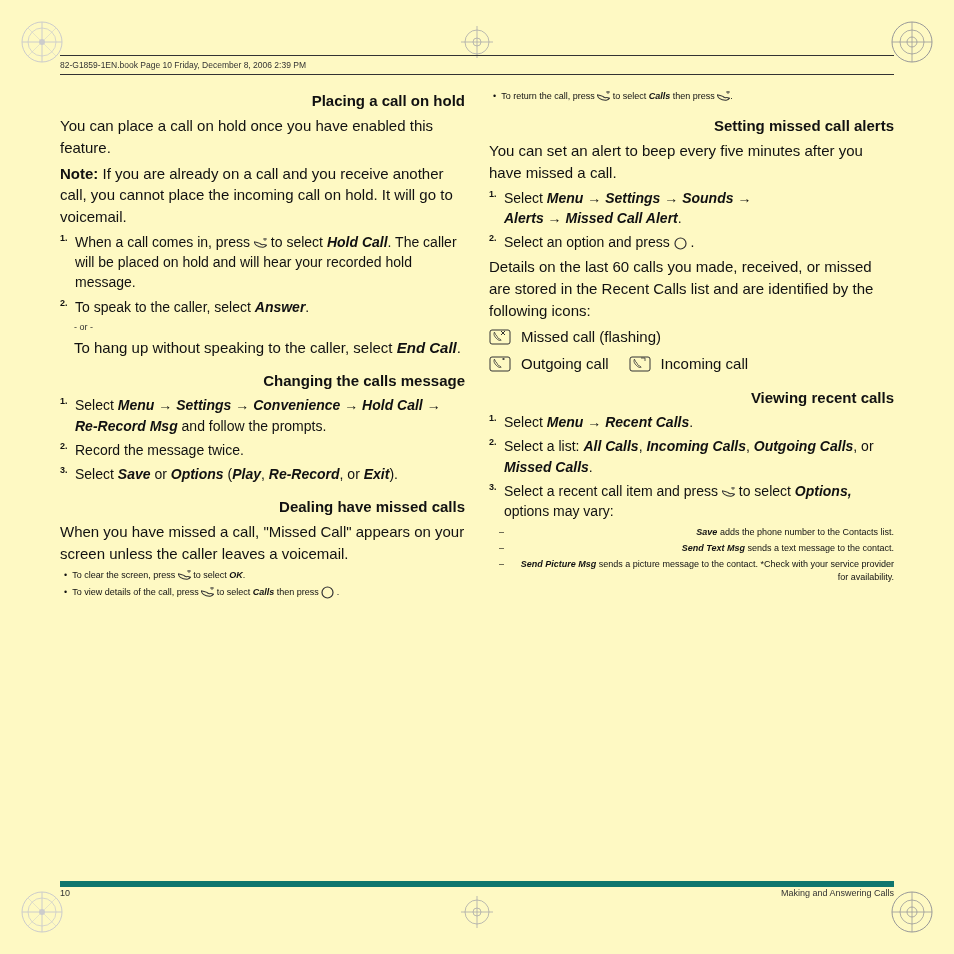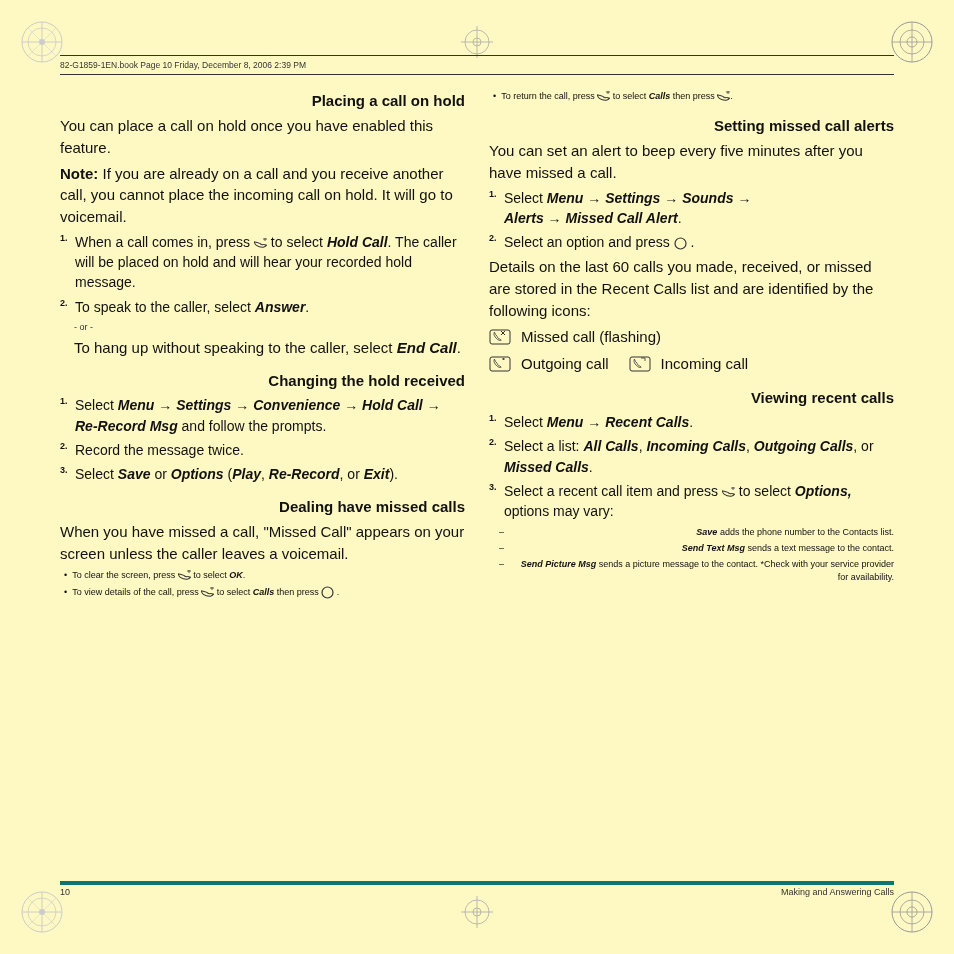--- a/index.html
+++ b/index.html
@@ -38,21 +38,21 @@
       font-size: 8.5px;
     }
 
     
     .footer-bar {
       position: absolute;
       bottom: 55px;
       left: 60px;
       right: 60px;
       height: 18px;
-      border-top: 4px solid #0f766e;
+      border-top: 6px solid #0f766e;
       display: flex;
       align-items: center;
       justify-content: space-between;
       font-size: 9px;
       font-family: Arial, sans-serif;
       color: #333;
       text-align: right;
     }
 
     
@@ -265,21 +265,21 @@
         <span class="num">2.</span>
         <span class="item-text">
           To speak to the caller, select <span class="bold">Answer</span>.
         </span>
       </div>
       <div class="or-line">- or -</div>
       <div class="body-text" style="padding-left:14px;">
         To hang up without speaking to the caller, select <span class="bold">End Call</span>.
       </div>
 
-      <div class="section-title">Changing the hold received</div>
+      <div class="section-title">Changing the calls message</div>
 
       <div class="numbered-item">
         <span class="num">1.</span>
         <span class="item-text">
           Select <span class="bold">Menu</span> → <span class="bold">Settings</span> → <span class="bold">Convenience</span> → <span class="bold">Hold Call</span> →<br><span class="bold">Re-Record Msg</span> and follow the prompts.
         </span>
       </div>
       <div class="numbered-item">
         <span class="num">2.</span>
         <span class="item-text">Record the message twice.</span>

